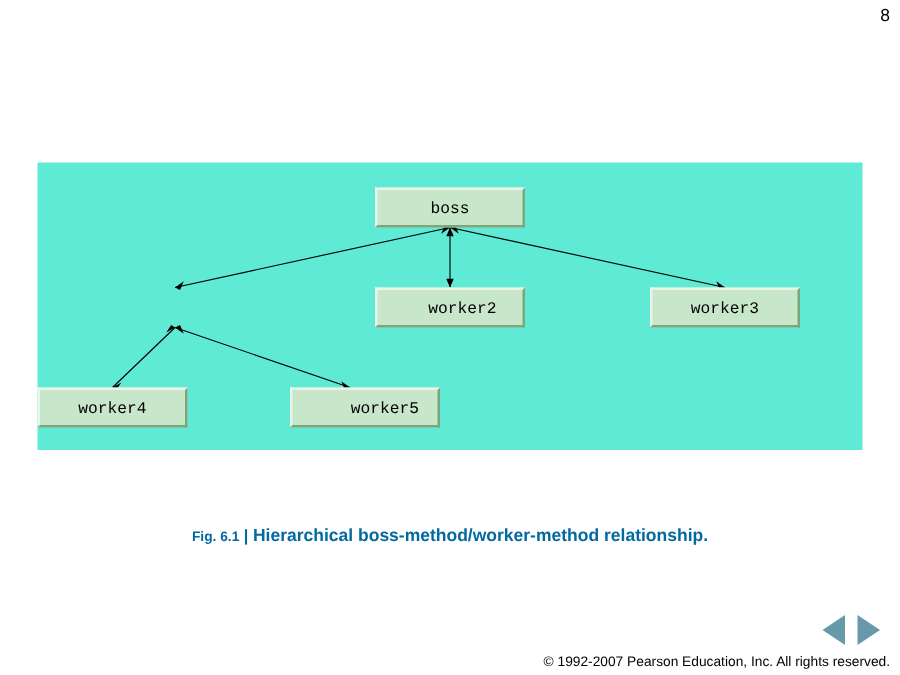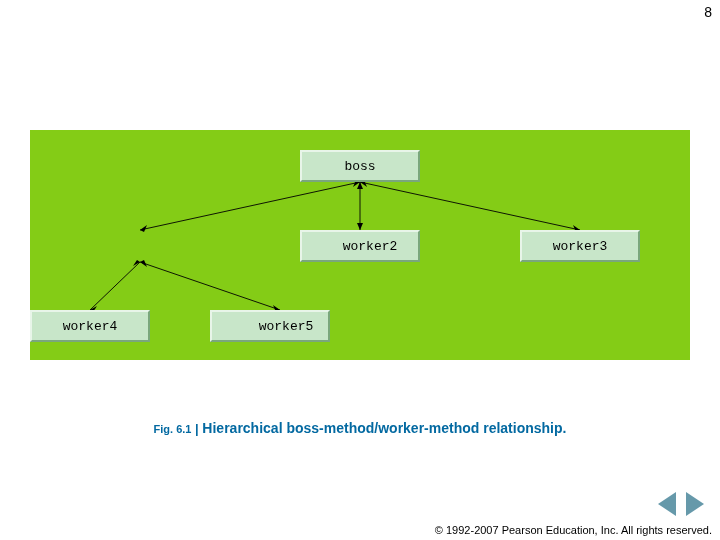--- a/index.html
+++ b/index.html
@@ -17,21 +17,21 @@
     right: 8px;
     font-size: 14px;
     color: #000;
   }
   .diagram-area {
     position: absolute;
     top: 130px;
     left: 30px;
     width: 660px;
     height: 230px;
-    background: #84cc16;
+    background: #5eead4;
     border: 0;
   }
   .node {
     position: absolute;
     width: 120px;
     height: 32px;
     background: #c8e6c9;
     border-top: 2px solid #e8f5e9;
     border-left: 2px solid #e8f5e9;
     border-right: 2px solid #7aa77c;
@@ -137,21 +137,21 @@
 
     <line class="arrow-line" x1="110" y1="132" x2="250" y2="180"></line>
     <polygon class="arrow-head" points="110,132 117,137 114,130"></polygon>
     <polygon class="arrow-head" points="250,180 243,175 246,182"></polygon>
   </svg>
 
   <div class="node" style="left:270px; top:20px;">boss</div>
   <div class="node" style="left:270px; top:100px;padding-left:20px;">worker2</div>
   <div class="node" style="left:490px; top:100px;">worker3</div>
   <div class="node" style="left:0px; top:180px;">worker4</div>
-  <div class="node" style="left:180px; top:180px;padding-left:32px;">worker5</div>
+  <div class="node" style="left:202px; top:180px;padding-left:32px;">worker5</div>
 </div>
 
 <div class="caption">
   <span class="fig-label">Fig. 6.1</span>
   <span class="sep">|</span>
   <span class="fig-title">Hierarchical boss-method/worker-method relationship.</span>
 </div>
 
 <div class="nav-arrows">
   <div class="nav-arrow nav-prev"></div>

